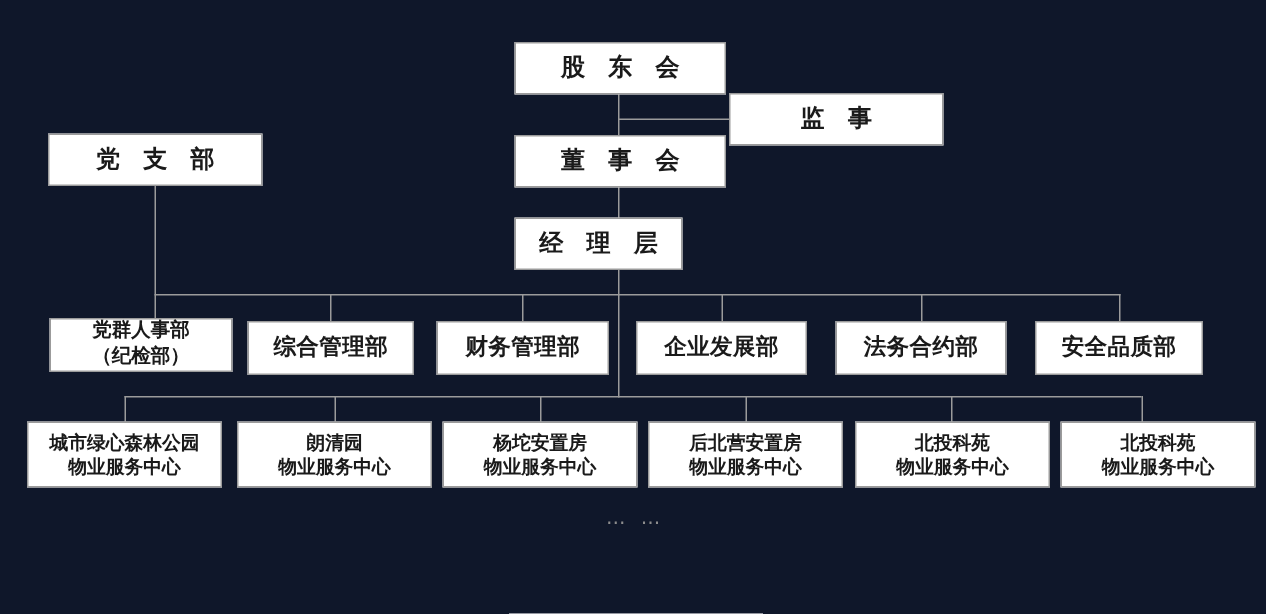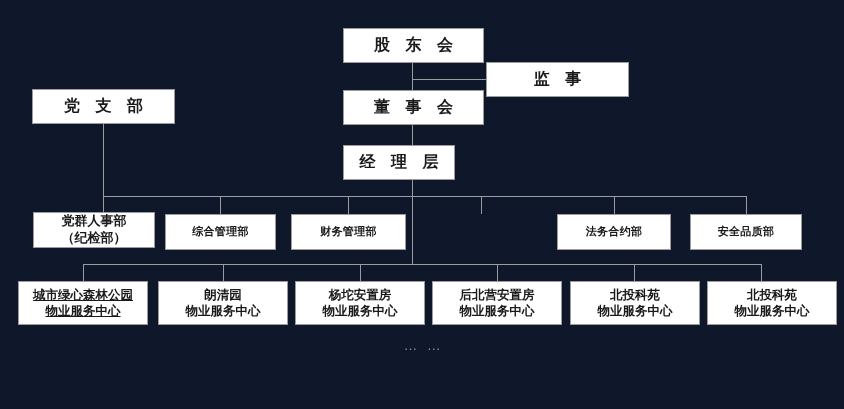--- a/index.html
+++ b/index.html
@@ -35,21 +35,21 @@
     white-space: pre-line;
     font-weight: bold;
   }
   
   .level-exec .node-label {
     font-size: 16px;
     letter-spacing: 5px;
     text-indent: 5px;
   }
   .level-dept .node-label {
-    font-size: 11px;
+    font-size: 15px;
     letter-spacing: 0.3px;
   }
   .level-dept.two-line .node-label {
     font-size: 13px;
     letter-spacing: 0;
   }
   .level-center .node-label {
     font-size: 12.5px;
     letter-spacing: 0;
   }
@@ -126,30 +126,33 @@
   </div>
 
   <div class="node level-dept" style="left:165px; top:214px; width:111px; height:36px;">
     <span class="node-label">综合管理部</span>
   </div>
 
   <div class="node level-dept" style="left:291px; top:214px; width:115px; height:36px;">
     <span class="node-label">财务管理部</span>
   </div>
 
+  <div class="node level-dept" style="left:424px; top:214px; width:114px; height:36px;">
+    <span class="node-label">企业发展部</span>
+  </div>
 
   <div class="node level-dept" style="left:557px; top:214px; width:114px; height:36px;">
     <span class="node-label">法务合约部</span>
   </div>
 
   <div class="node level-dept" style="left:690px; top:214px; width:112px; height:36px;">
     <span class="node-label">安全品质部</span>
   </div>
 
-  <div class="node level-center" style="left:18px; top:281px; width:130px; height:44px;text-decoration:underline;">
+  <div class="node level-center" style="left:18px; top:281px; width:130px; height:44px;">
     <span class="node-label">城市绿心森林公园
 物业服务中心</span>
   </div>
 
   <div class="node level-center" style="left:158px; top:281px; width:130px; height:44px;">
     <span class="node-label">朗清园
 物业服务中心</span>
   </div>
 
   <div class="node level-center" style="left:295px; top:281px; width:130px; height:44px;">

